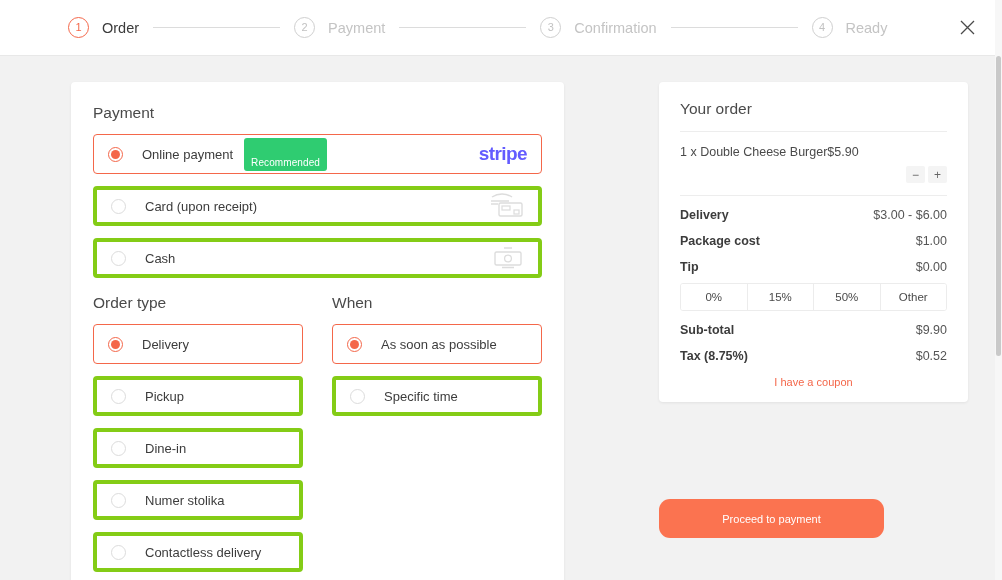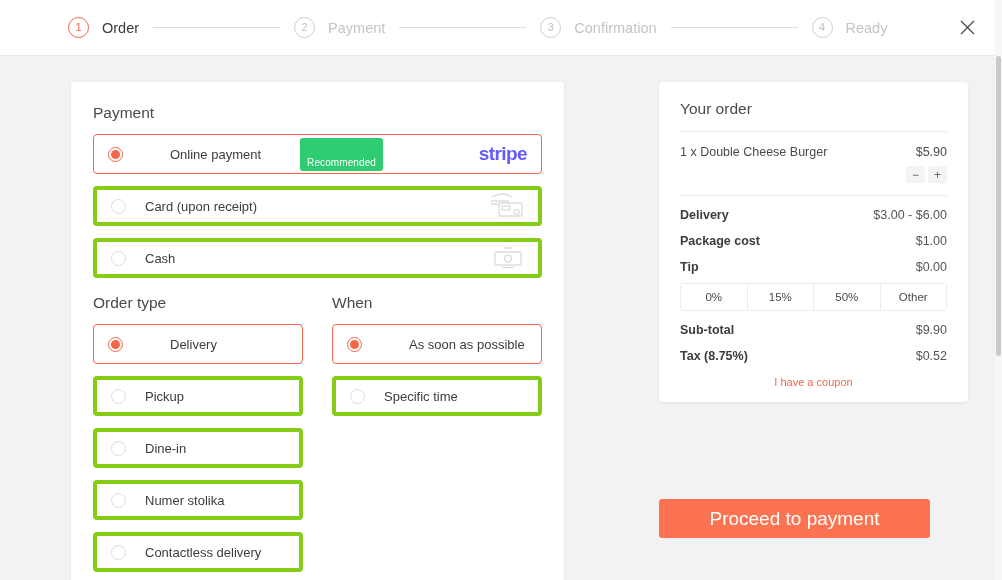--- a/index.html
+++ b/index.html
@@ -49,21 +49,21 @@
   }
   .section-title { font-size: 15.5px; color: #4a4a4a; margin-bottom: 12px; font-weight: 400; }
 
   
   .option {
     display: flex; align-items: center;
     height: 40px; border: 4px solid #84cc16; border-radius: 4px;
     background: #fff; margin-bottom: 12px; padding: 0 14px;
     cursor: pointer; position: relative;
   }
-  .option.selected { border: 1.5px solid #f4674a; gap: 28px; }
+  .option.selected { border: 1.5px solid #f4674a; }
   .radio {
     width: 15px; height: 15px; border-radius: 50%;
     border: 1px solid #dcdcdc; flex: none;
     display: flex; align-items: center; justify-content: center;
   }
   .option.selected .radio { border-color: #f4674a; }
   .radio .dot { width: 9px; height: 9px; border-radius: 50%; background: #f4674a; display: none; }
   .option.selected .radio .dot { display: block; }
   .opt-label { margin-left: 19px; font-size: 13px; color: #3c3c3c; white-space: nowrap; }
   .badge {
@@ -80,21 +80,21 @@
 
   
   .order-card {
     position: absolute; left: 659px; top: 26px;
     width: 309px; background: #fff; border-radius: 4px;
     box-shadow: 0 1px 3px rgba(0,0,0,.07);
     padding: 18px 21px 14px 21px;
   }
   .order-title { font-size: 15.5px; color: #4a4a4a; padding-bottom: 13px; }
   .hr { height: 1px; background: #ededed; }
-  .item-row { display: flex; justify-content: space-between; padding-top: 13px; font-size: 12.5px; gap: 47px; }
+  .item-row { display: flex; padding-top: 13px; font-size: 12.5px; }
   .item-name { color: #4a4a4a; }
   .item-price { color: #4a4a4a; }
   .qty { display: flex; justify-content: flex-end; gap: 3px; margin: 7px 0 12px 0; }
   .qty button {
     width: 19px; height: 17px; background: #f4f4f4; border: none; border-radius: 2px;
     color: #666; font-size: 12px; line-height: 1; cursor: pointer;
     font-family: "Liberation Sans", sans-serif;
   }
   .fee-row { display: flex; justify-content: space-between; align-items: baseline; margin-top: 12px; font-size: 12.5px; }
   .fee-label { font-weight: bold; color: #3c3c3c; }
@@ -106,22 +106,22 @@
     font-family: "Liberation Sans", sans-serif;
   }
   .tip-seg button:last-child { border-right: none; }
   .total-row { display: flex; justify-content: space-between; align-items: center; margin-top: 14px; }
   .total-label { font-weight: bold; font-size: 12.5px; letter-spacing: .3px; }
   .total-value { font-size: 23px; color: #333; }
   .coupon { text-align: center; color: #f4674a; font-size: 11px; margin-top: 13px; cursor: pointer; }
 
   .cta {
     position: absolute; left: 659px; top: 443px;
-    width: 271px; height: 39px; background: #fb7350; border: none; border-radius: 3px;
-    color: #fff; font-size: 19px; cursor: pointer;
+    width: 225px; height: 39px; background: #fb7350; border: none; border-radius: 11px;
+    color: #fff; font-size: 11px; cursor: pointer;
     font-family: "Liberation Sans", sans-serif;
   }
 
   
   .scrollbar-track { position: absolute; top: 0; right: 0; width: 7px; height: 580px; background: #f7f7f7; }
   .scrollbar-thumb { position: absolute; top: 56px; right: 1px; width: 5px; height: 300px; background: #c9c9c9; border-radius: 3px; }
 </style>
 </head>
 <body>
 

